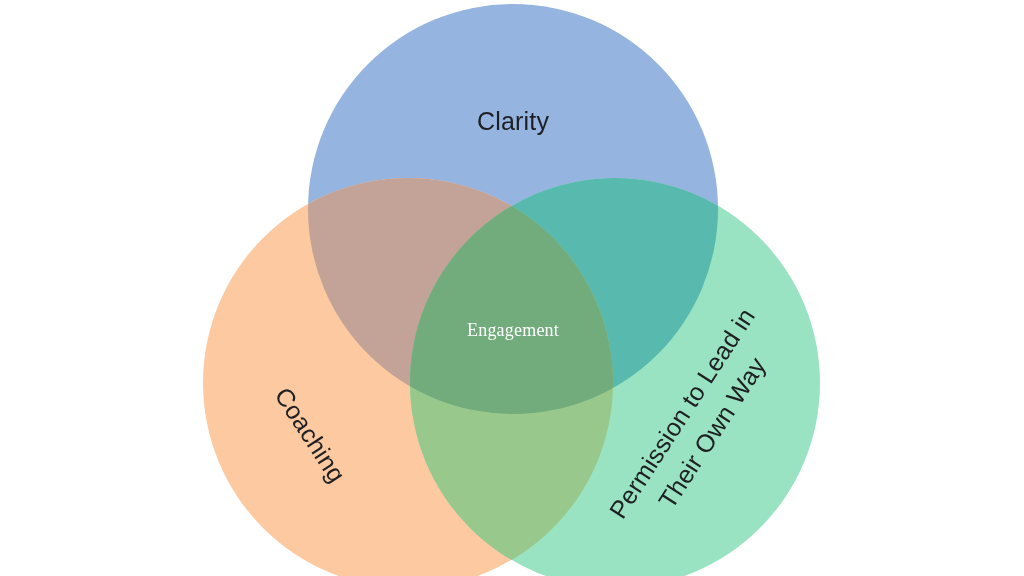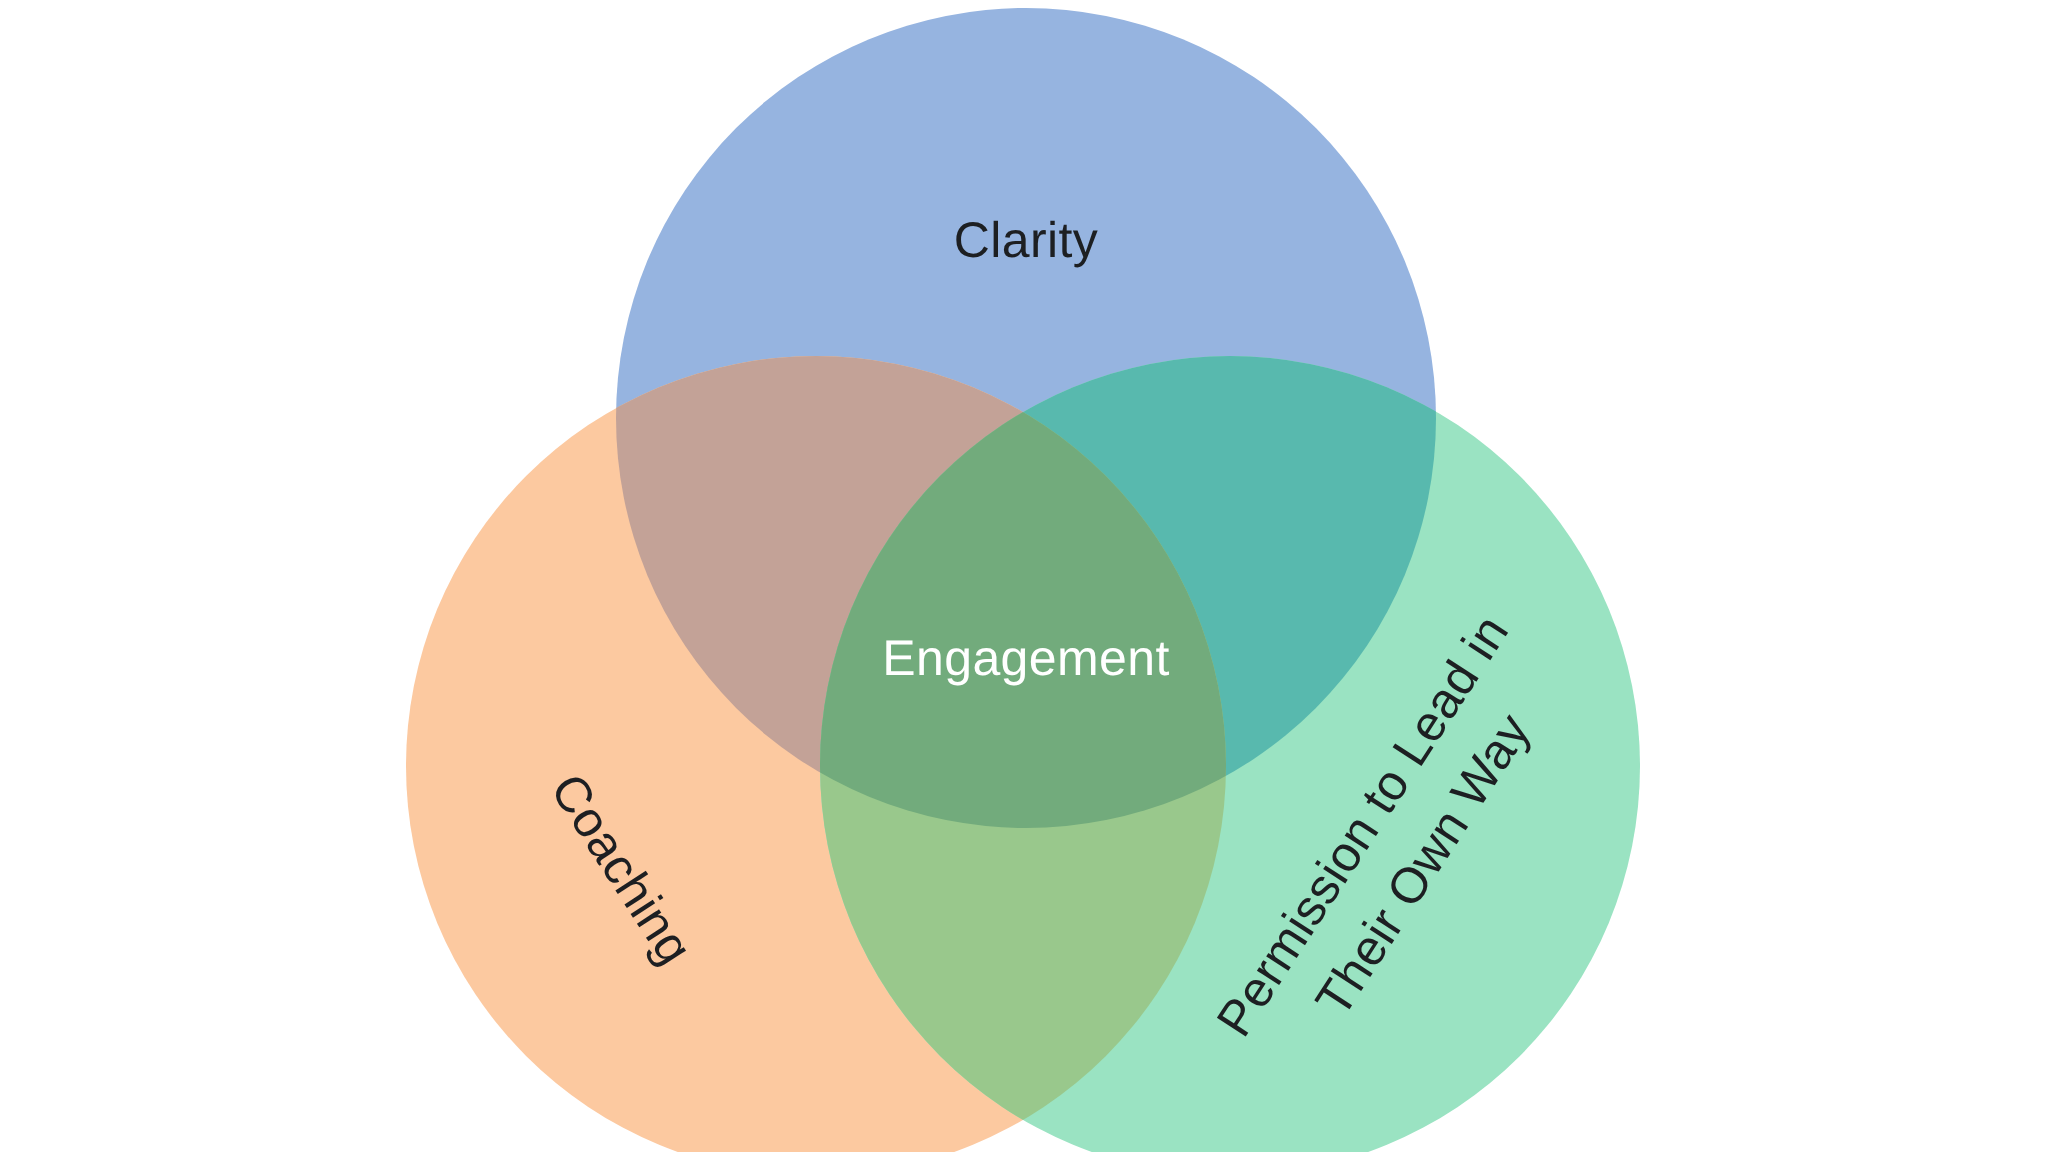--- a/index.html
+++ b/index.html
@@ -72,22 +72,23 @@
     top: 423px;
     transform: translate(-50%, -50%) rotate(-57deg);
     line-height: 1.45;
   }
 
   .venn-label.center {          
     left: 513px;
     top: 330px;
     transform: translate(-50%, -50%);
     color: #ffffff;
-    font-size: 25px;
+    font-size: 18px;
     line-height: 1.48;
+    font-family: Liberation Serif, serif;
   }
 </style>
 </head>
 <body>
 
 <div id="venn-stage">
 
   <svg id="venn-svg" viewBox="0 0 1024 576" xmlns="http://www.w3.org/2000/svg">
     <defs>
 

